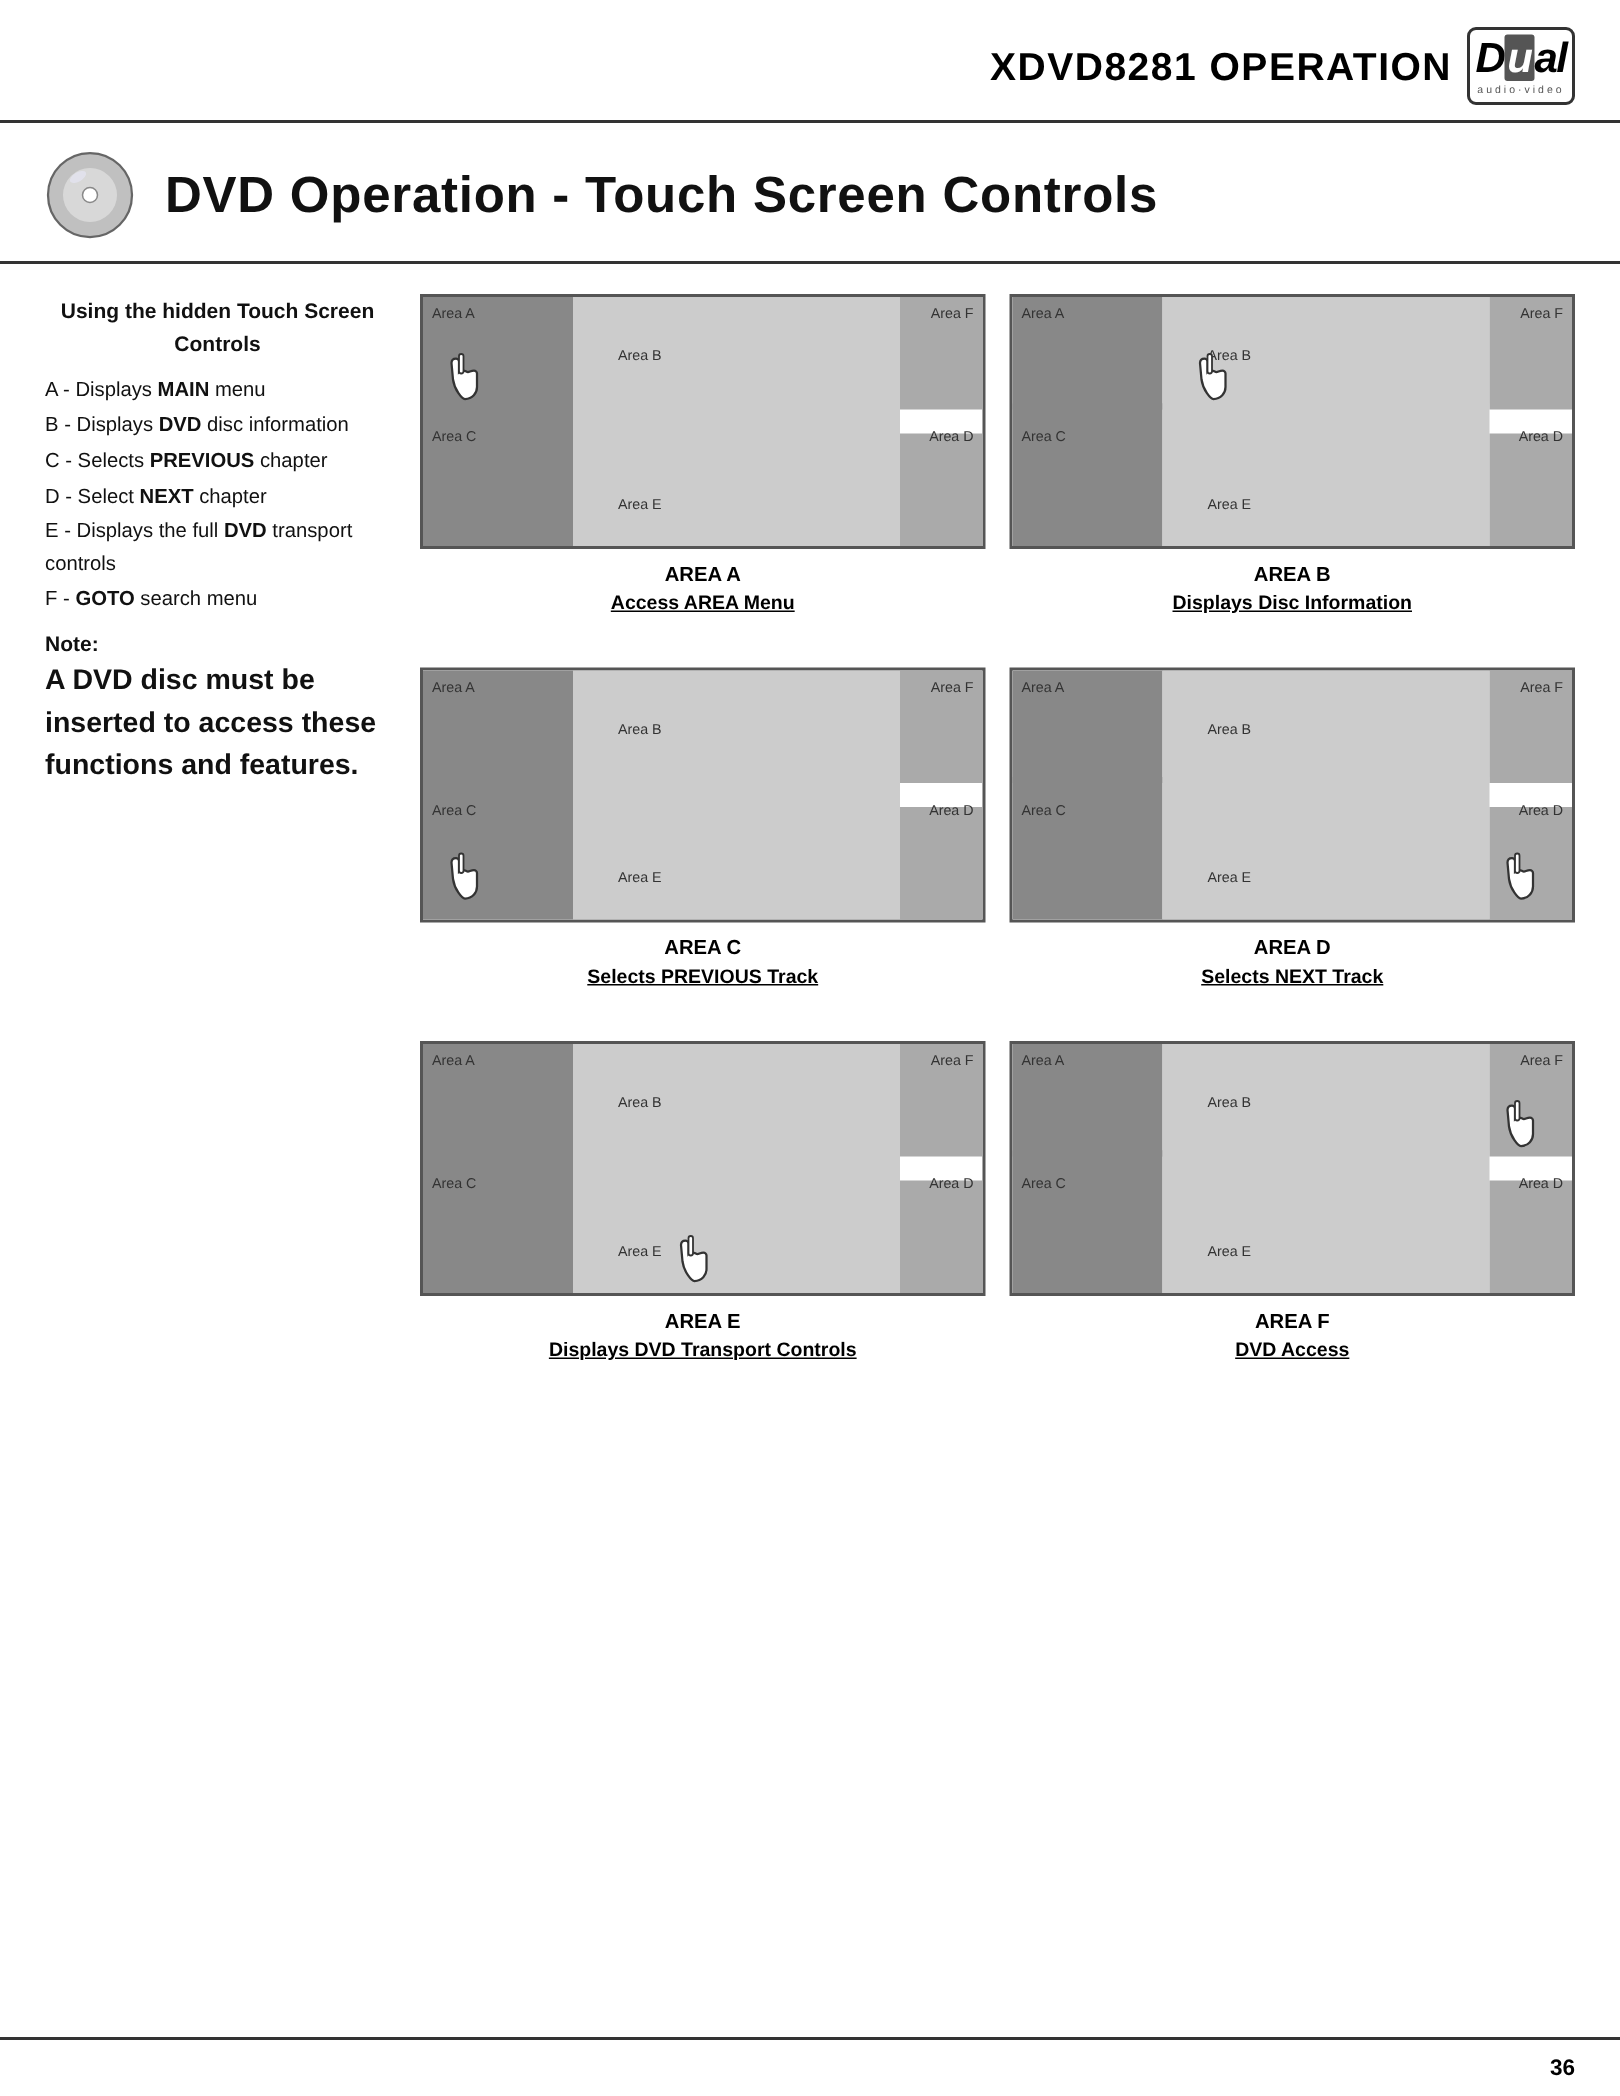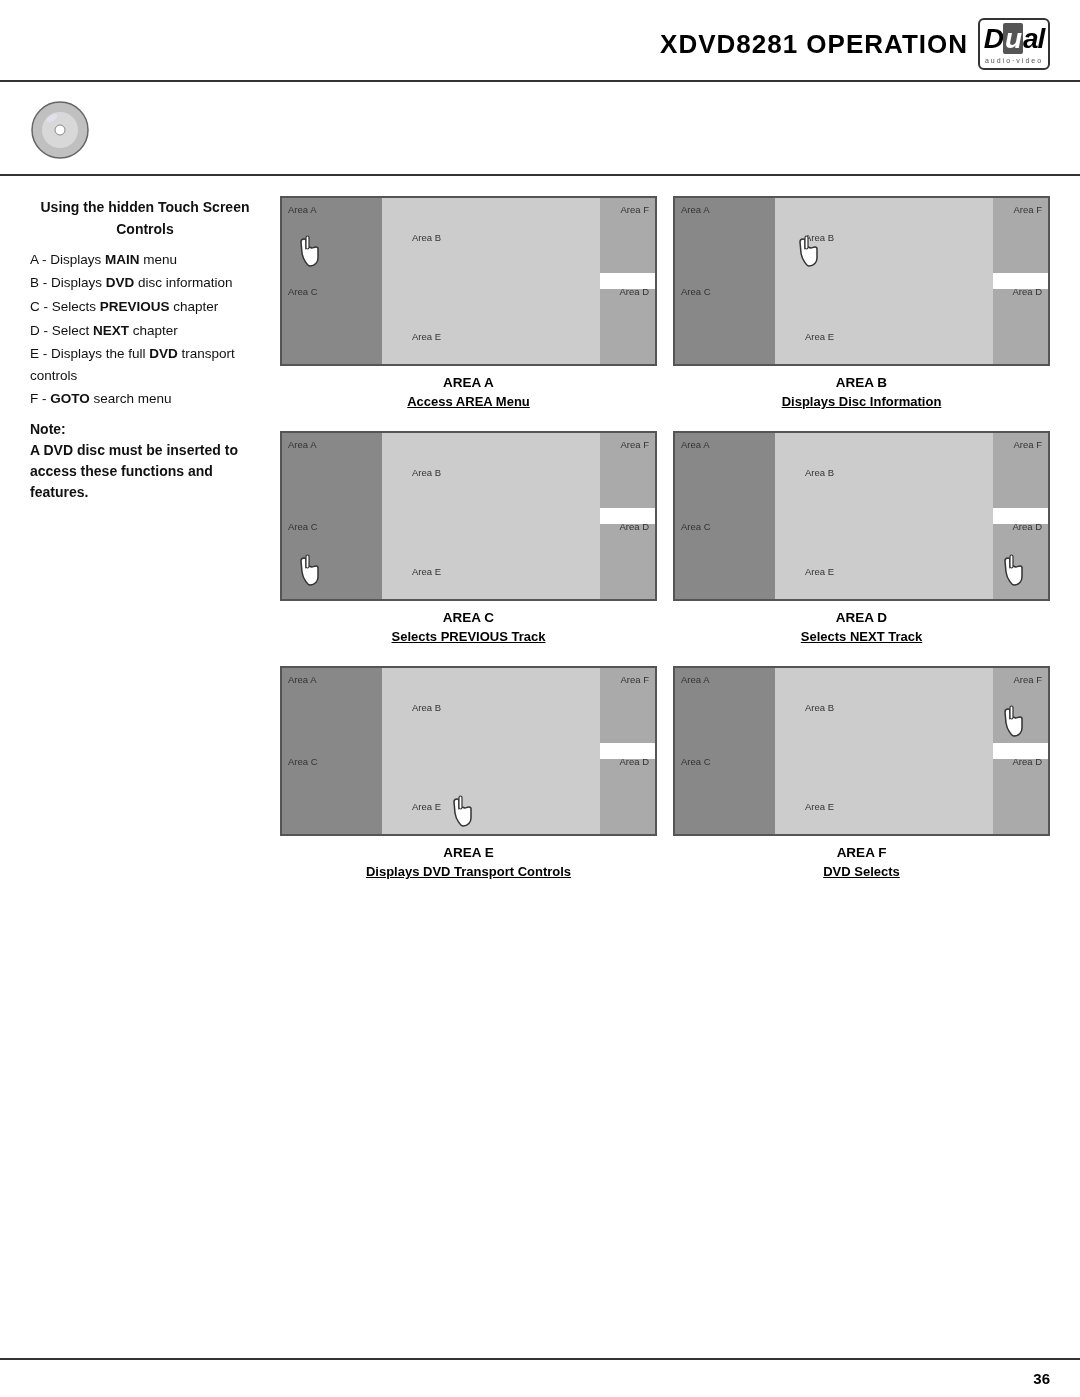--- a/index.html
+++ b/index.html
@@ -96,30 +96,30 @@
     }
     .note-section {
       margin-top: 8px;
     }
     .note-section .note-title {
       font-weight: bold;
       font-size: 14px;
     }
     .note-section .note-body {
       font-weight: bold;
-      font-size: 14px;
+      font-size: 19px;
       line-height: 1.5;
     }
 
     
     .right-panel {
       flex: 1;
       display: flex;
       flex-direction: column;
-      gap: 10px;
+      gap: 24px;
     }
 
     .diagrams-row {
       display: flex;
       gap: 16px;
       margin-bottom: 10px;
     }
 
     .diagram-cell {
       flex: 1;
@@ -240,20 +240,21 @@
 </div>
 
 <div class="page-title-section">
 
   <svg class="dvd-disc-icon" viewBox="0 0 60 60">
     <circle cx="30" cy="30" r="28" fill="#c0c0c0" stroke="#666" stroke-width="1.5"></circle>
     <circle cx="30" cy="30" r="18" fill="#d8d8d8"></circle>
     <circle cx="30" cy="30" r="5" fill="white" stroke="#888" stroke-width="1"></circle>
     <ellipse cx="22" cy="18" rx="6" ry="3" fill="#e8e8f8" opacity="0.6" transform="rotate(-30 22 18)"></ellipse>
   </svg>
+  <span class="page-title">DVD Operation - Touch Screen Controls</span>
 </div>
 
 <div class="main-content">
 
   <div class="left-panel">
     <div class="section-title">
       <span class="line1">Using the hidden Touch Screen</span>
       <span class="line2">Controls</span>
     </div>
     <ul>
@@ -439,21 +440,21 @@
 
           <svg class="hand-cursor" style="top:28px;right:6px;" viewBox="0 0 44 44">
             <g transform="translate(4,2)">
               <path d="M12,38 C10,38 5,32 4,25 L3,14 C3,12 4,11 6,11 C7,11 8,12 8,13 L8,20 C8,20 9,19 11,19 C12,19 13,20 14,20 C15,20 16,19 18,19 C19,19 20,20 20,21 L20,30 C20,34 17,38 12,38 Z" fill="white" stroke="#333" stroke-width="1.5"></path>
               <rect x="8" y="8" width="3" height="13" rx="1.5" fill="white" stroke="#333" stroke-width="1.2"></rect>
             </g>
           </svg>
         </div>
         <div class="diag-caption">
           <div class="area-name">AREA F</div>
-          <div class="area-desc">DVD Selects</div>
+          <div class="area-desc">DVD Access</div>
         </div>
       </div>
     </div>
 
   </div>
 </div>
 
 <div class="footer">
   <span class="page-number">36</span>
 </div>

